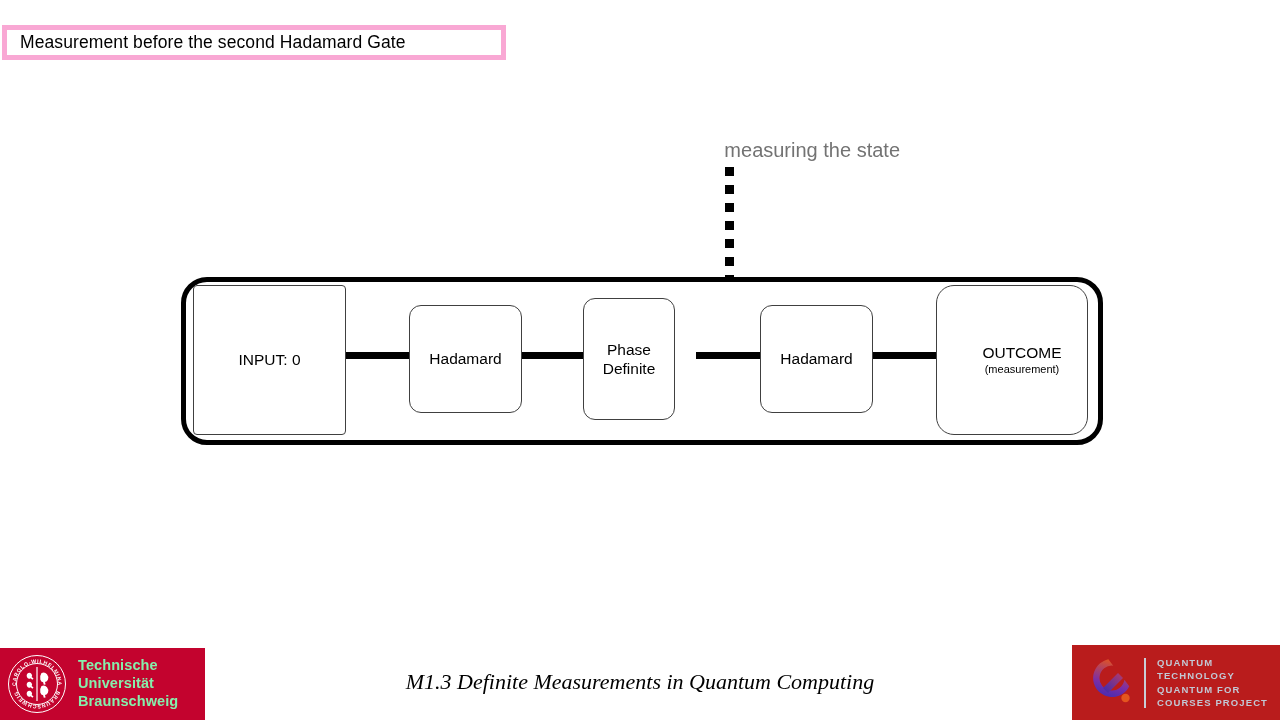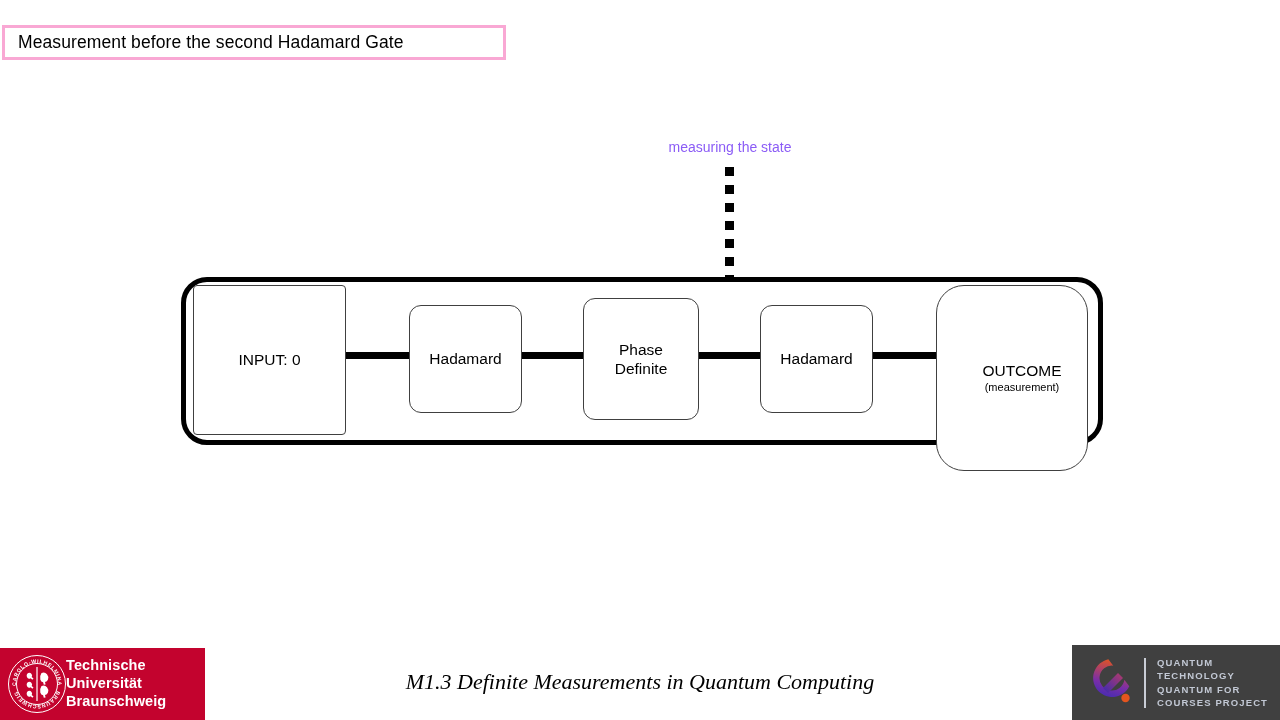--- a/index.html
+++ b/index.html
@@ -16,43 +16,43 @@
     color: #000000;
   }
 
   
   .title-box {
     position: absolute;
     left: 2px;
     top: 25px;
     width: 504px;
     height: 35px;
-    border: 3px solid #f9a8d4;
+    border: 5px solid #f9a8d4;
     box-sizing: border-box;
     display: flex;
     align-items: center;
     background: #ffffff;
   }
   .title-text {
     font-size: 17.5px;
     padding-left: 13px;
     color: #000000;
     letter-spacing: 0.1px;
     white-space: nowrap;
   }
 
   
   .measure-label {
     position: absolute;
     left: 560px;
     top: 139px;
     width: 340px;
-    text-align: center;
-    font-size: 14px;
-    color: #8b5cf6;
+    text-align: right;
+    font-size: 20px;
+    color: #737373;
   }
 
   .dotted-line {
     position: absolute;
     left: 725px;
     top: 167px;
     width: 9px;
     height: 192px;
   }
   .dotted-line .dot {
@@ -98,23 +98,23 @@
     text-align: center;
     line-height: 1.25;
   }
   .gate .line {
     display: block;
     white-space: nowrap;
   }
 
   .gate-input  { left: 193px;  top: 285px; width: 153px; height: 150px; border-radius: 4px; }
   .gate-had1   { left: 409px;  top: 305px; width: 113px; height: 108px; }
-  .gate-phase  { left: 583px;  top: 298px; width: 116px; height: 122px; }
+  .gate-phase  { left: 583px;  top: 298px; width: 92px; height: 122px; }
   .gate-had2   { left: 760px;  top: 305px; width: 113px; height: 108px; }
-  .gate-out    { left: 936px;  top: 285px; width: 152px; height: 186px; border-radius: 28px; padding-left: 20px; }
+  .gate-out    { left: 936px;  top: 285px; width: 152px; height: 150px; border-radius: 18px; padding-left: 20px; }
 
   .gate-input .line  { font-size: 15.5px; }
   .gate-had1 .line   { font-size: 15.5px; }
   .gate-phase .line  { font-size: 15.5px; }
   .gate-had2 .line   { font-size: 15.5px; }
   .gate-out .line-1  { font-size: 15.5px; }
   .gate-out .line-2  { font-size: 11px; }
 
   
   .footer-caption {
@@ -156,35 +156,36 @@
   }
   .tu-seal .ring-inner {
     position: absolute;
     inset: 8px;
     border-radius: 50%;
     border: 1px solid #ffffff;
     box-sizing: border-box;
   }
   .tu-seal svg { position: absolute; inset: 0; }
   .tu-name {
-    color: #ffffff;
+    margin-left: 12px;
+    color: #86efac;
     font-size: 14.5px;
     font-weight: bold;
     line-height: 1.24;
     letter-spacing: 0.1px;
   }
 
   
   .qt-logo {
     position: absolute;
     left: 1072px;
     top: 645px;
     width: 208px;
     height: 75px;
-    background: #404040;
+    background: #b91c1c;
     display: flex;
     align-items: center;
   }
   .qt-mark {
     position: relative;
     width: 60px;
     height: 56px;
     margin-left: 6px;
     flex: 0 0 auto;
   }

